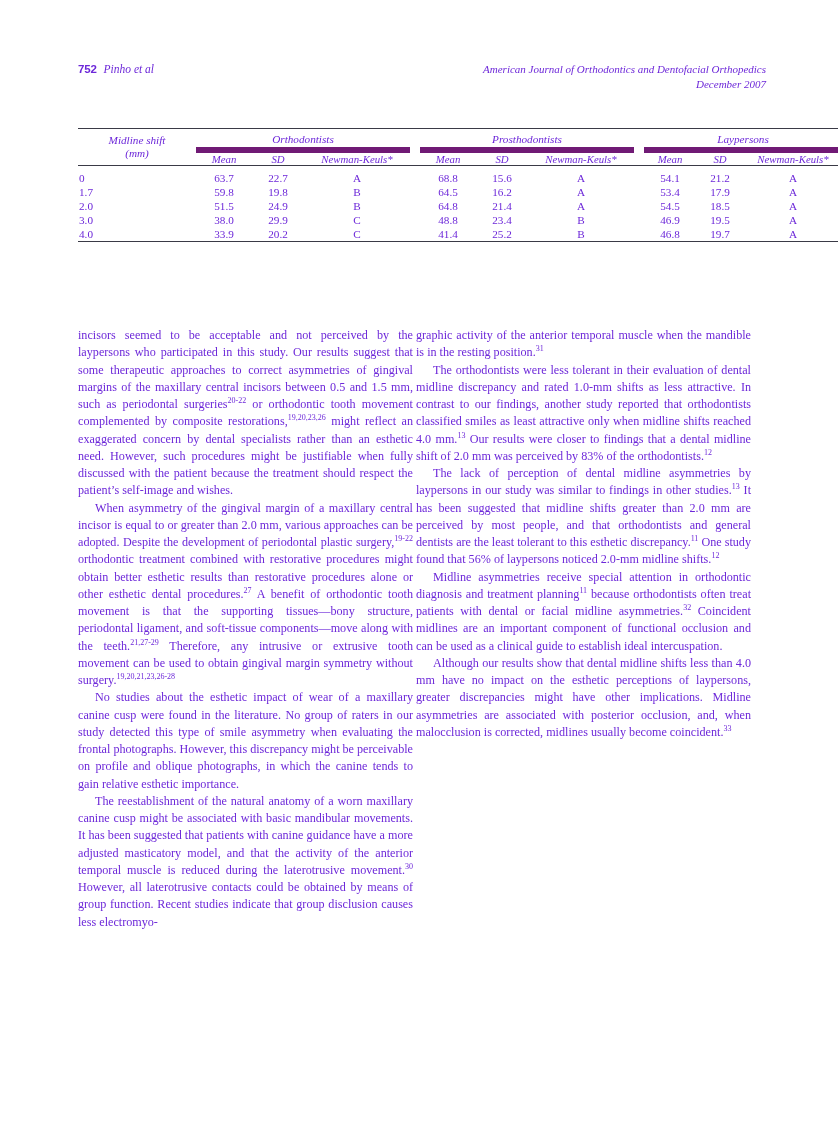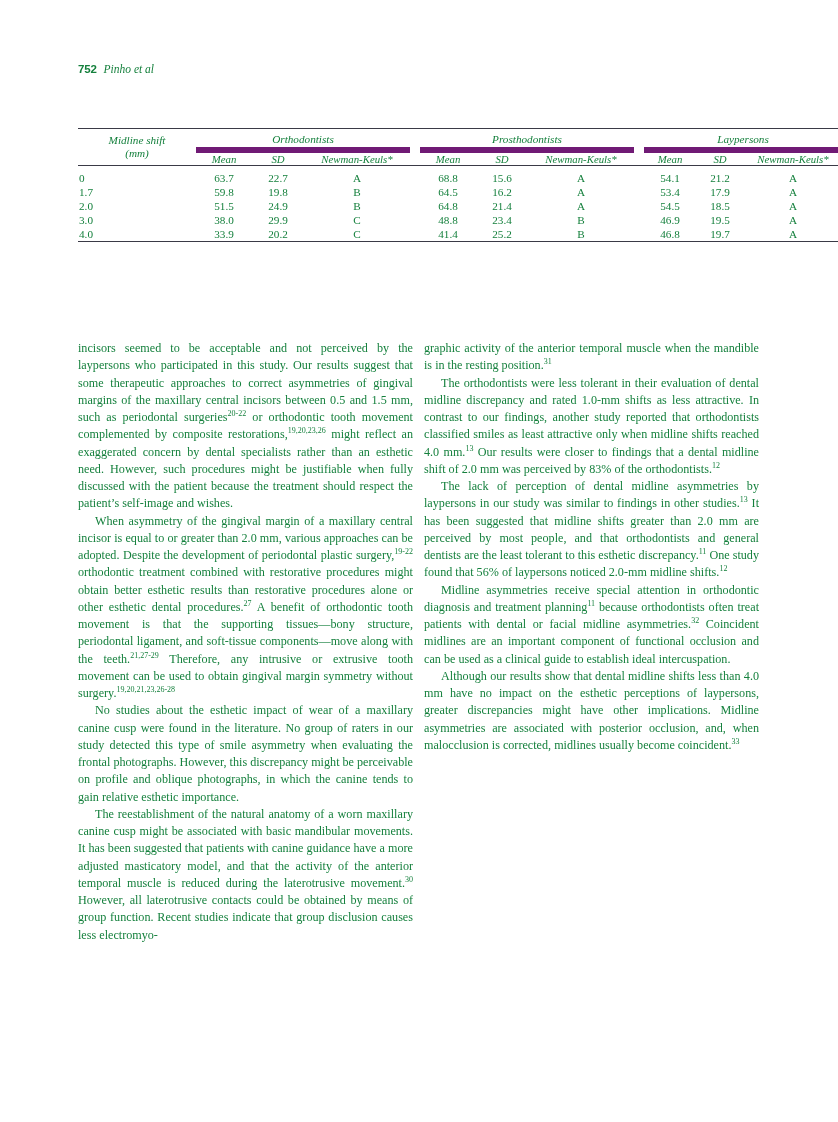--- a/index.html
+++ b/index.html
@@ -8,21 +8,21 @@
     background: #ffffff;
   }
   .page {
     position: relative;
     width: 838px;
     height: 1122px;
     background: #ffffff;
     margin: 0 auto;
     overflow: hidden;
     font-family: "Liberation Serif", serif;
-    color: #15803d;
+    color: #6d28d9;
     -webkit-font-smoothing: antialiased;
   }
 
   
   .runhead {
     position: absolute;
     left: 78px;
     top: 62px;
     width: 688px;
     display: flex;
@@ -135,24 +135,24 @@
     font-size: 10.2px;
     line-height: 13px;
     margin-top: 5px;
     padding-left: 1px;
   }
 
   
   .body-cols {
     position: absolute;
     left: 78px;
-    top: 340px;
+    top: 327px;
     width: 688px;
     display: flex;
-    gap: 11px;
+    gap: 3px;
   }
   .col {
     width: 335px;
     font-size: 12.15px;
     line-height: 17.25px;
     text-align: justify;
     text-justify: inter-word;
     hyphens: none;
   }
   .col p {
@@ -167,20 +167,24 @@
   }
 </style>
 </head>
 <body>
 
 <div class="page">
 
   <div class="runhead">
     <div class="runhead-left">
       <span class="runhead-pageno">752</span><span class="runhead-authors">Pinho et al</span>
+    </div>
+    <div class="runhead-right">
+      <div>American Journal of Orthodontics and Dentofacial Orthopedics</div>
+      <div>December 2007</div>
     </div>
   </div>
 
   <div class="table-block">
 
     <table class="stat">
       <colgroup>
         <col style="width:118px">
         <col style="width:56px">
           <col style="width:52px">

